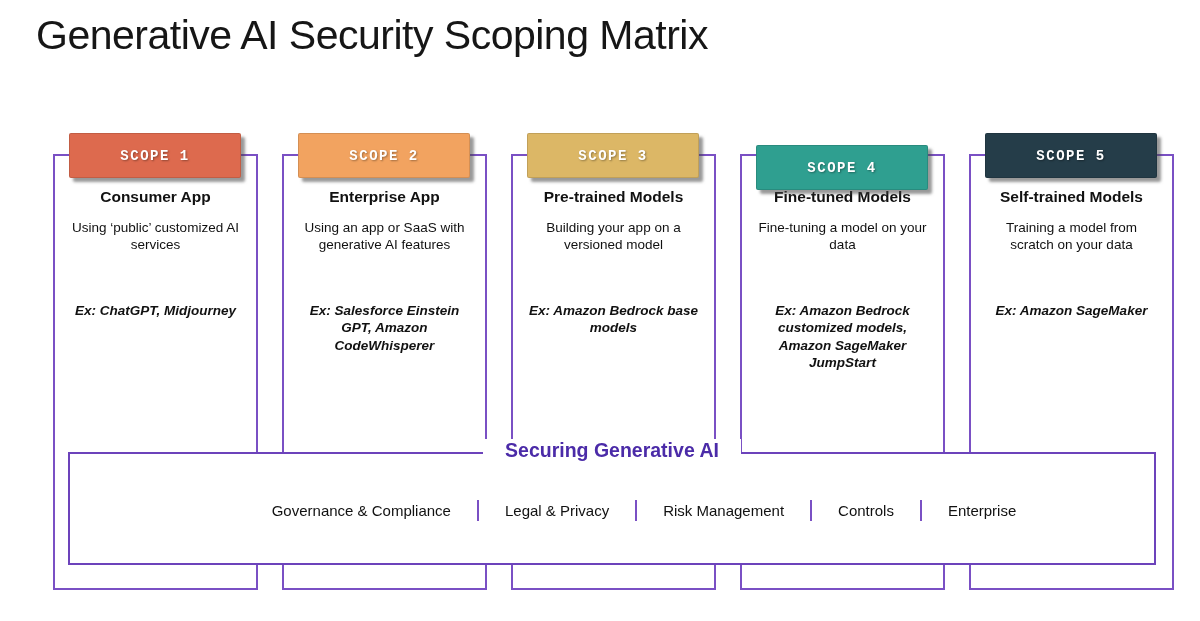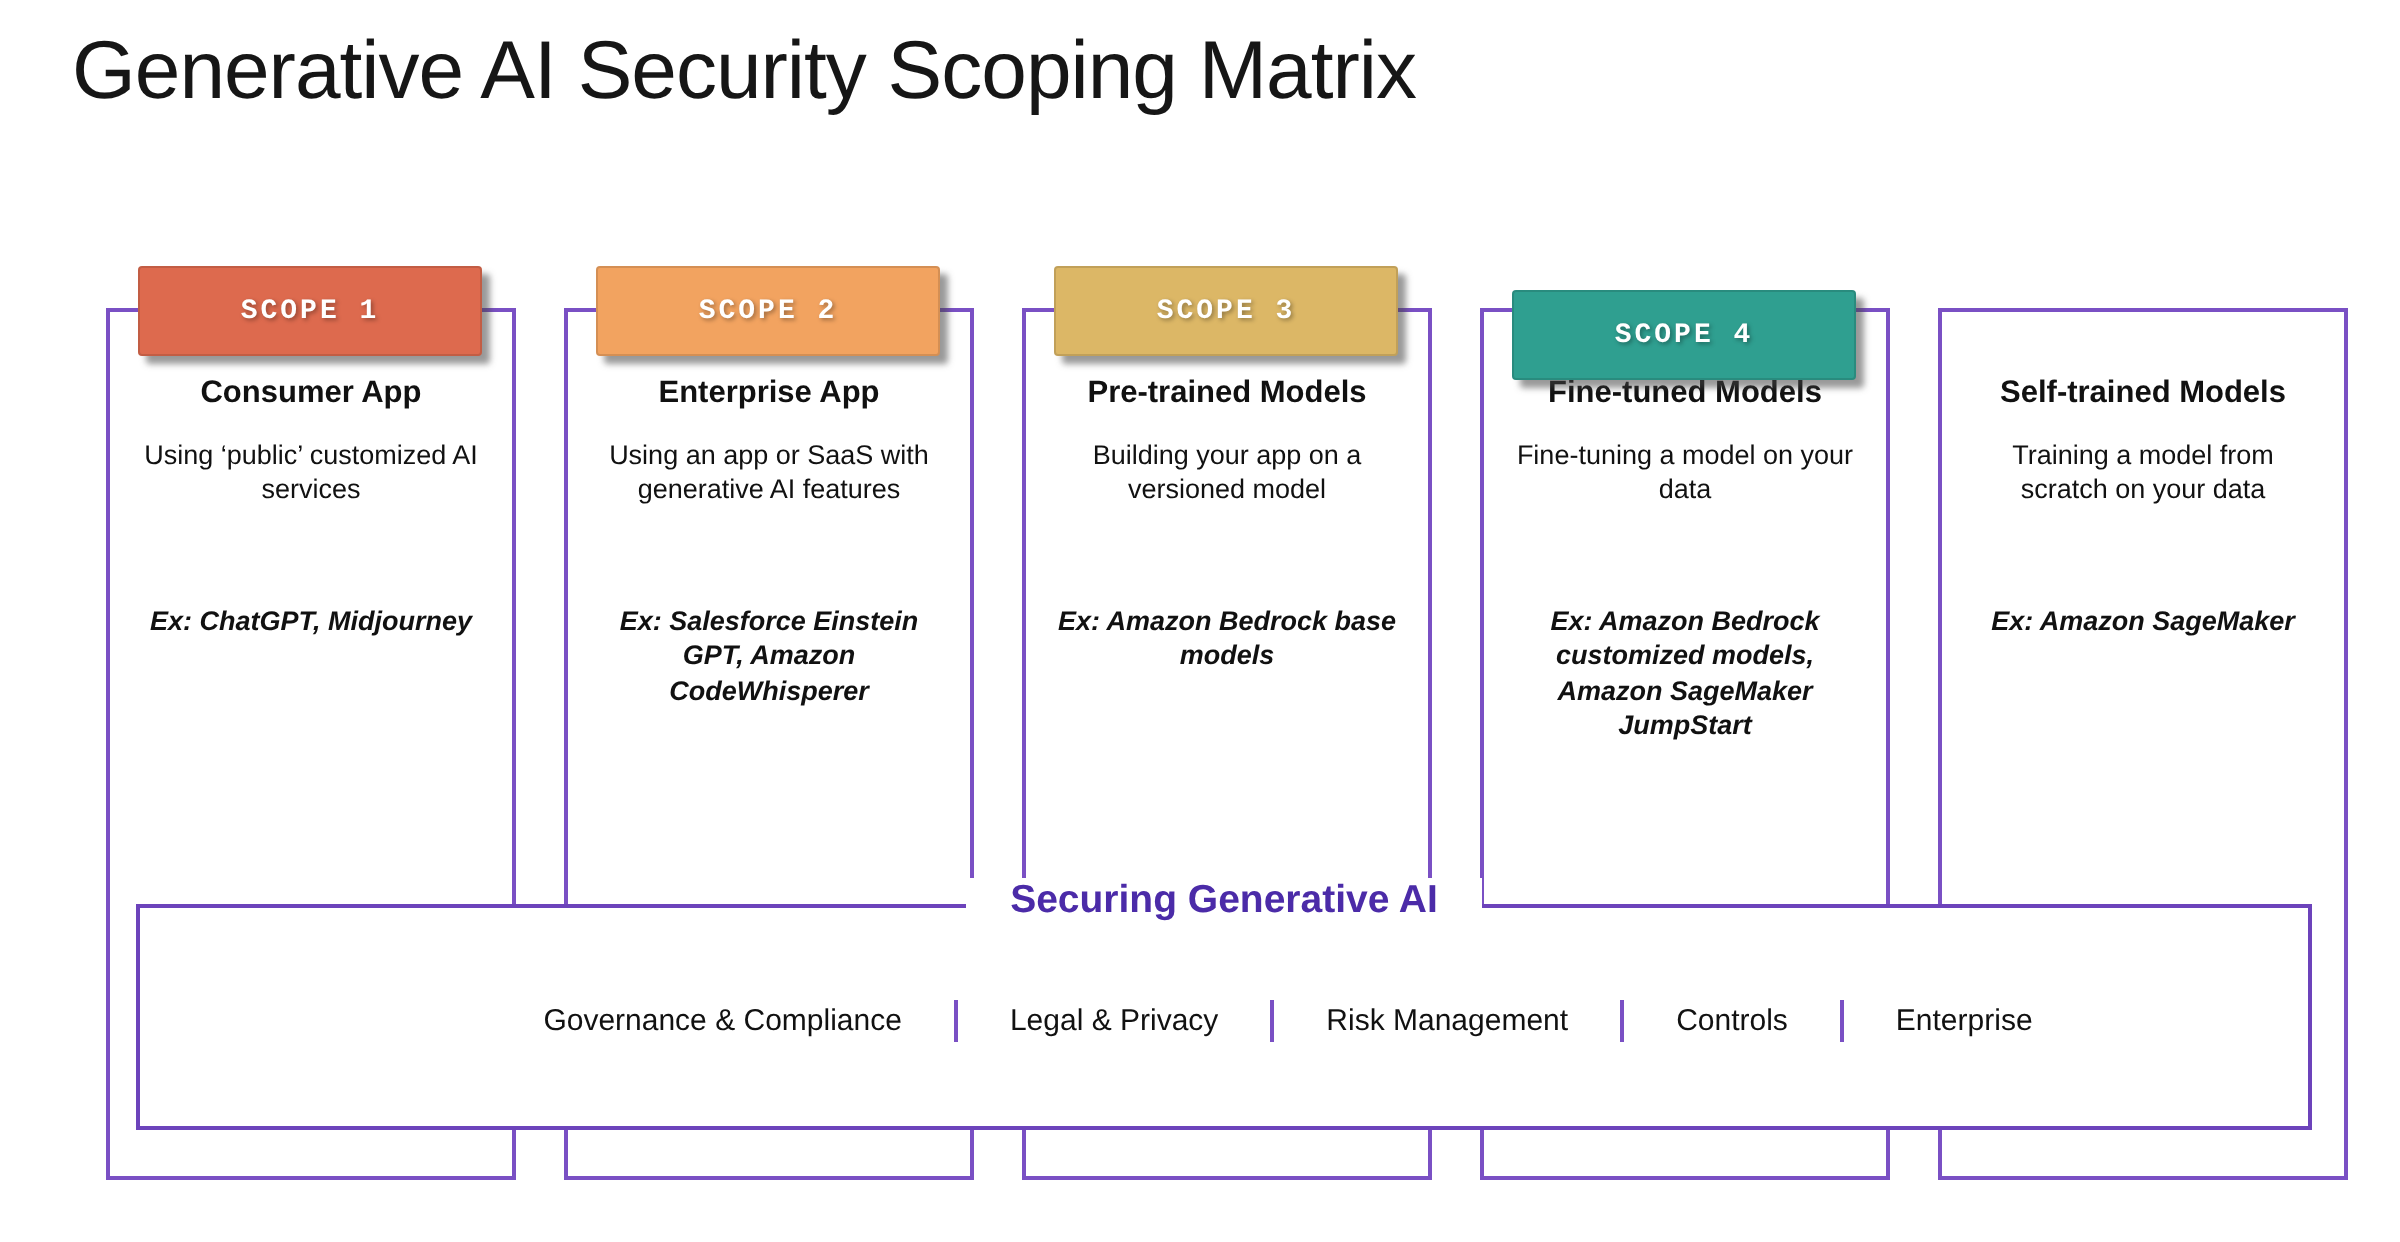--- a/index.html
+++ b/index.html
@@ -202,20 +202,23 @@
   </div>
   <div class="scope-badge b2" style="background-color: rgb(242, 163, 96);">
     <span class="badge-label">SCOPE 2</span>
   </div>
   <div class="scope-badge b3" style="background-color: rgb(220, 183, 102);">
     <span class="badge-label">SCOPE 3</span>
   </div>
   <div class="scope-badge b4" style="background-color: rgb(47, 159, 144); margin-top: 12px;">
     <span class="badge-label">SCOPE 4</span>
   </div>
+  <div class="scope-badge b5" style="background-color: rgb(37, 61, 73);">
+    <span class="badge-label">SCOPE 5</span>
+  </div>
 
   <div class="securing-box">
     <div class="securing-title">
       <span>Securing Generative AI</span>
     </div>
     <div class="securing-items">
       <span class="securing-item">Governance &amp; Compliance</span>
       <span class="item-sep"></span>
       <span class="securing-item">Legal &amp; Privacy</span>
       <span class="item-sep"></span>

